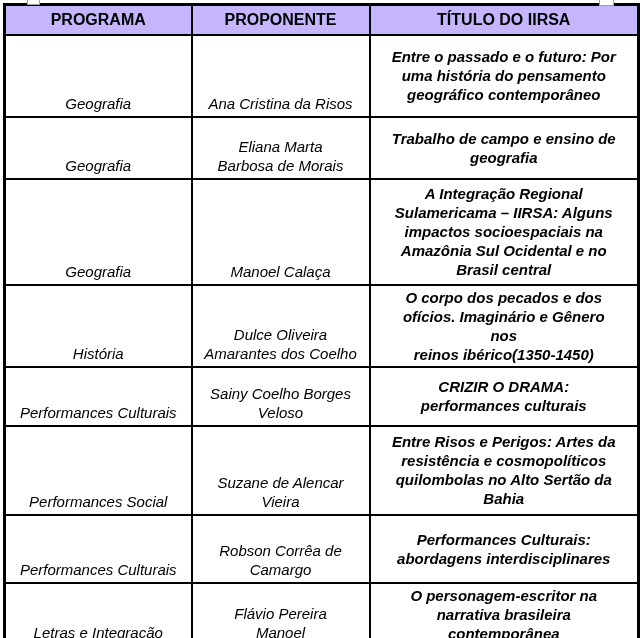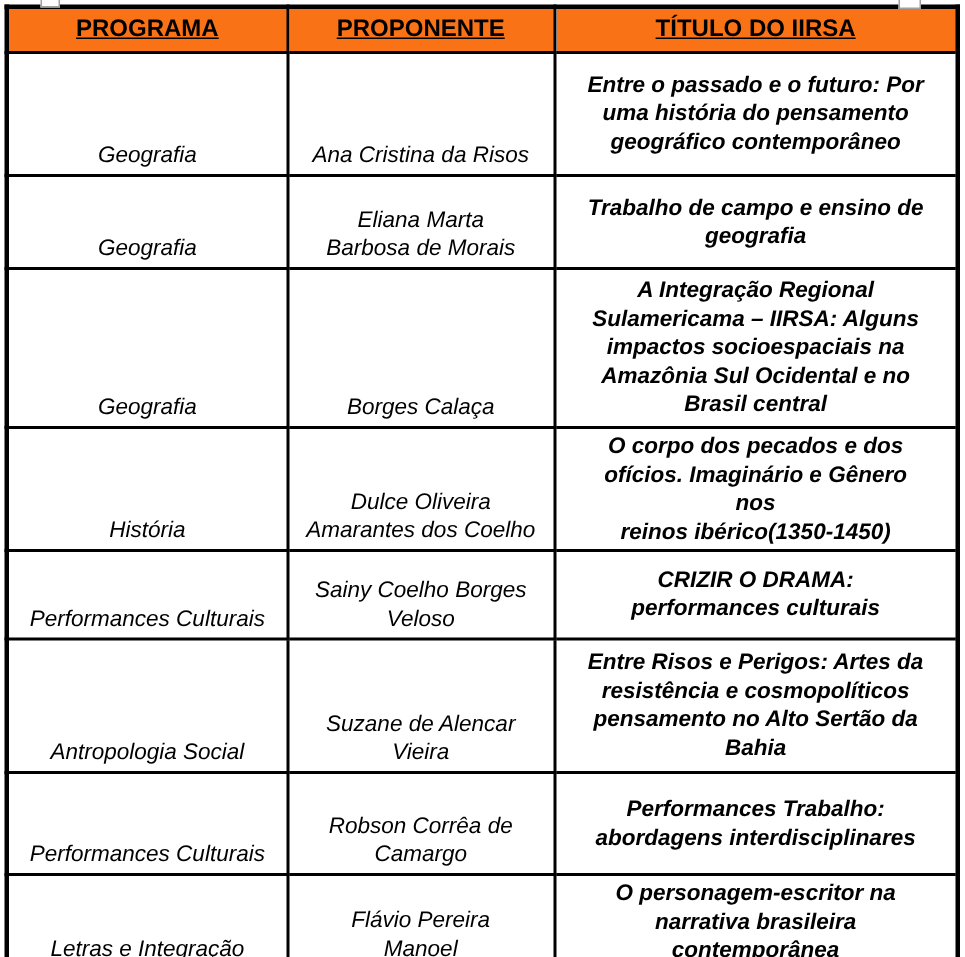--- a/index.html
+++ b/index.html
@@ -91,21 +91,21 @@
   <div class="handle left"></div>
   <div class="handle right"></div>
 
   <table class="books">
     <colgroup>
       <col class="c1">
         <col class="c2">
         <col class="c3">
     </colgroup>
     <thead>
-      <tr style="background: #f97316; text-decoration: underline;">
+      <tr style="background: #c4b5fd;">
         <th>PROGRAMA</th>
         <th>PROPONENTE</th>
         <th>TÍTULO DO IIRSA</th>
       </tr>
     </thead>
     <tbody>
   <tr>
     <td class="programa">
       <span class="cell-text">Geografia</span>
     </td>
@@ -131,21 +131,21 @@
       <span class="cell-text">Trabalho de campo e ensino de
 geografia</span>
     </td>
   </tr>
 
   <tr>
     <td class="programa">
       <span class="cell-text">Geografia</span>
     </td>
     <td class="proponente">
-      <span class="cell-text">Borges Calaça</span>
+      <span class="cell-text">Manoel Calaça</span>
     </td>
     <td class="titulo">
       <span class="cell-text">A Integração Regional
 Sulamericama – IIRSA: Alguns
 impactos socioespaciais na
 Amazônia Sul Ocidental e no
 Brasil central</span>
     </td>
   </tr>
 
@@ -173,44 +173,44 @@
 Veloso</span>
     </td>
     <td class="titulo">
       <span class="cell-text">CRIZIR O DRAMA:
 performances culturais</span>
     </td>
   </tr>
 
   <tr>
     <td class="programa">
-      <span class="cell-text">Antropologia Social</span>
+      <span class="cell-text">Performances Social</span>
     </td>
     <td class="proponente">
       <span class="cell-text">Suzane de Alencar
 Vieira</span>
     </td>
     <td class="titulo">
       <span class="cell-text">Entre Risos e Perigos: Artes da
 resistência e cosmopolíticos
-pensamento no Alto Sertão da
+quilombolas no Alto Sertão da
 Bahia</span>
     </td>
   </tr>
 
   <tr>
     <td class="programa">
       <span class="cell-text">Performances Culturais</span>
     </td>
     <td class="proponente">
       <span class="cell-text">Robson Corrêa de
 Camargo</span>
     </td>
     <td class="titulo">
-      <span class="cell-text">Performances Trabalho:
+      <span class="cell-text">Performances Culturais:
 abordagens interdisciplinares</span>
     </td>
   </tr>
 
   <tr>
     <td class="programa">
       <span class="cell-text">Letras e Integração</span>
     </td>
     <td class="proponente">
       <span class="cell-text">Flávio Pereira

